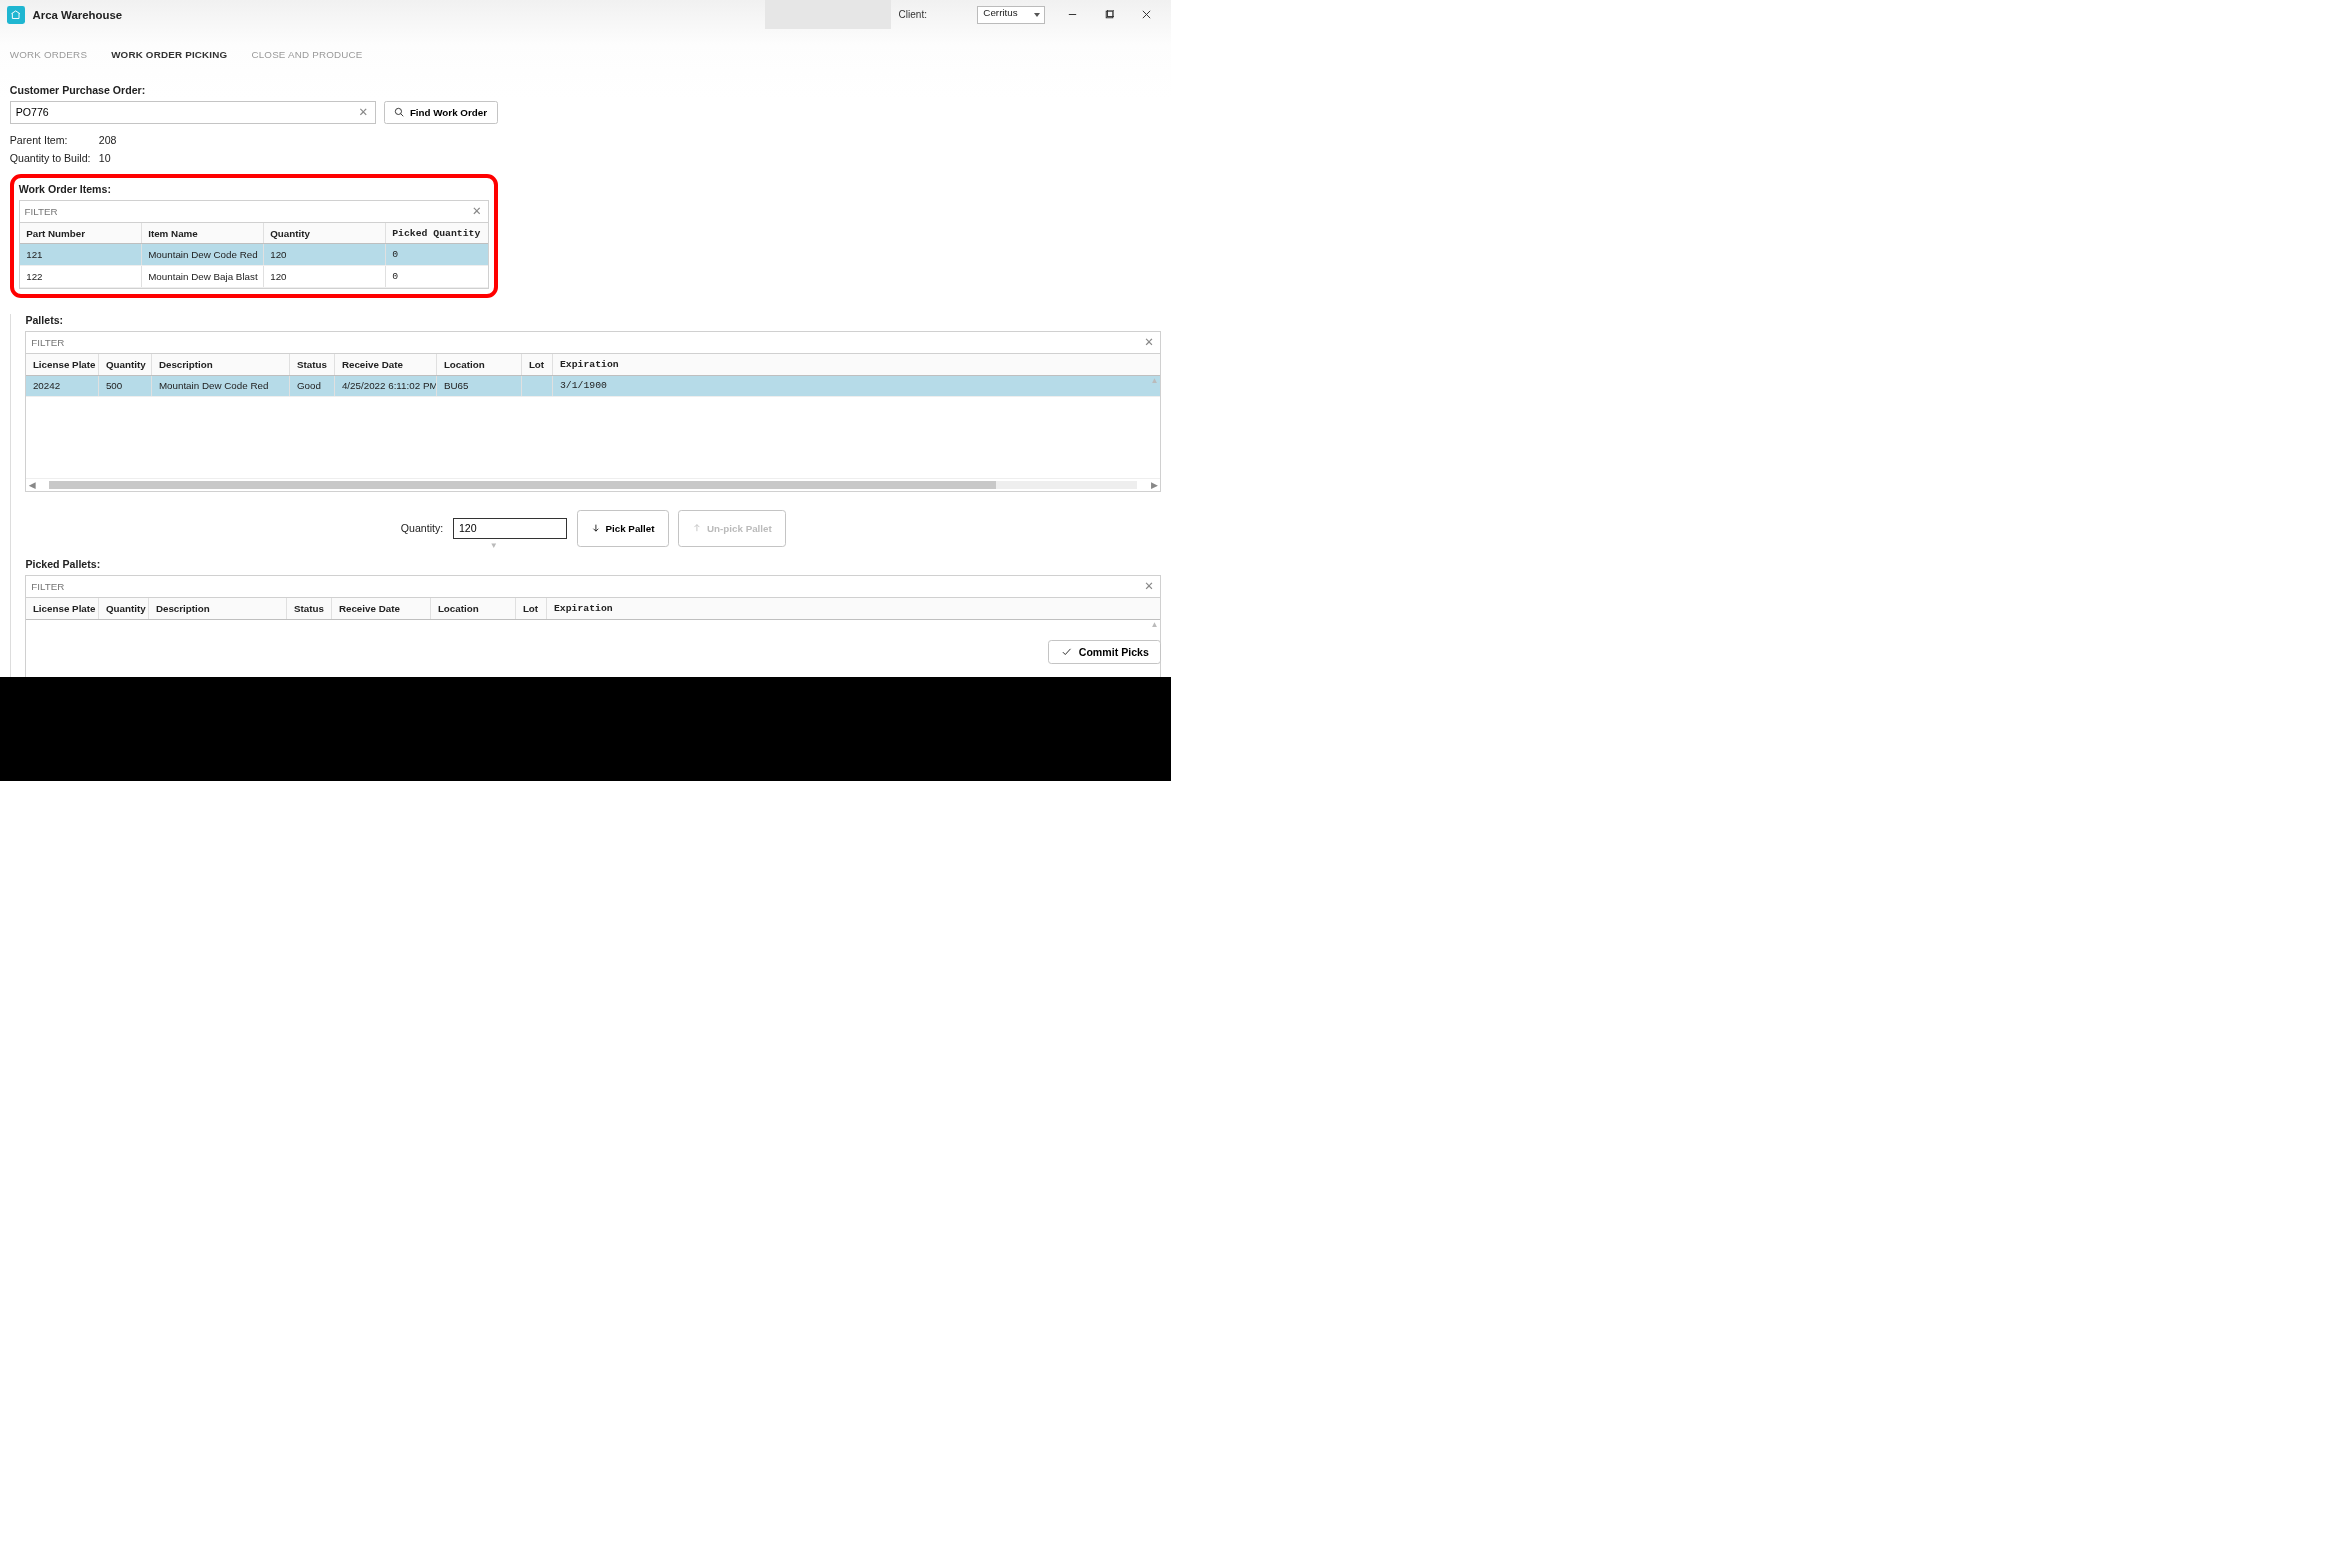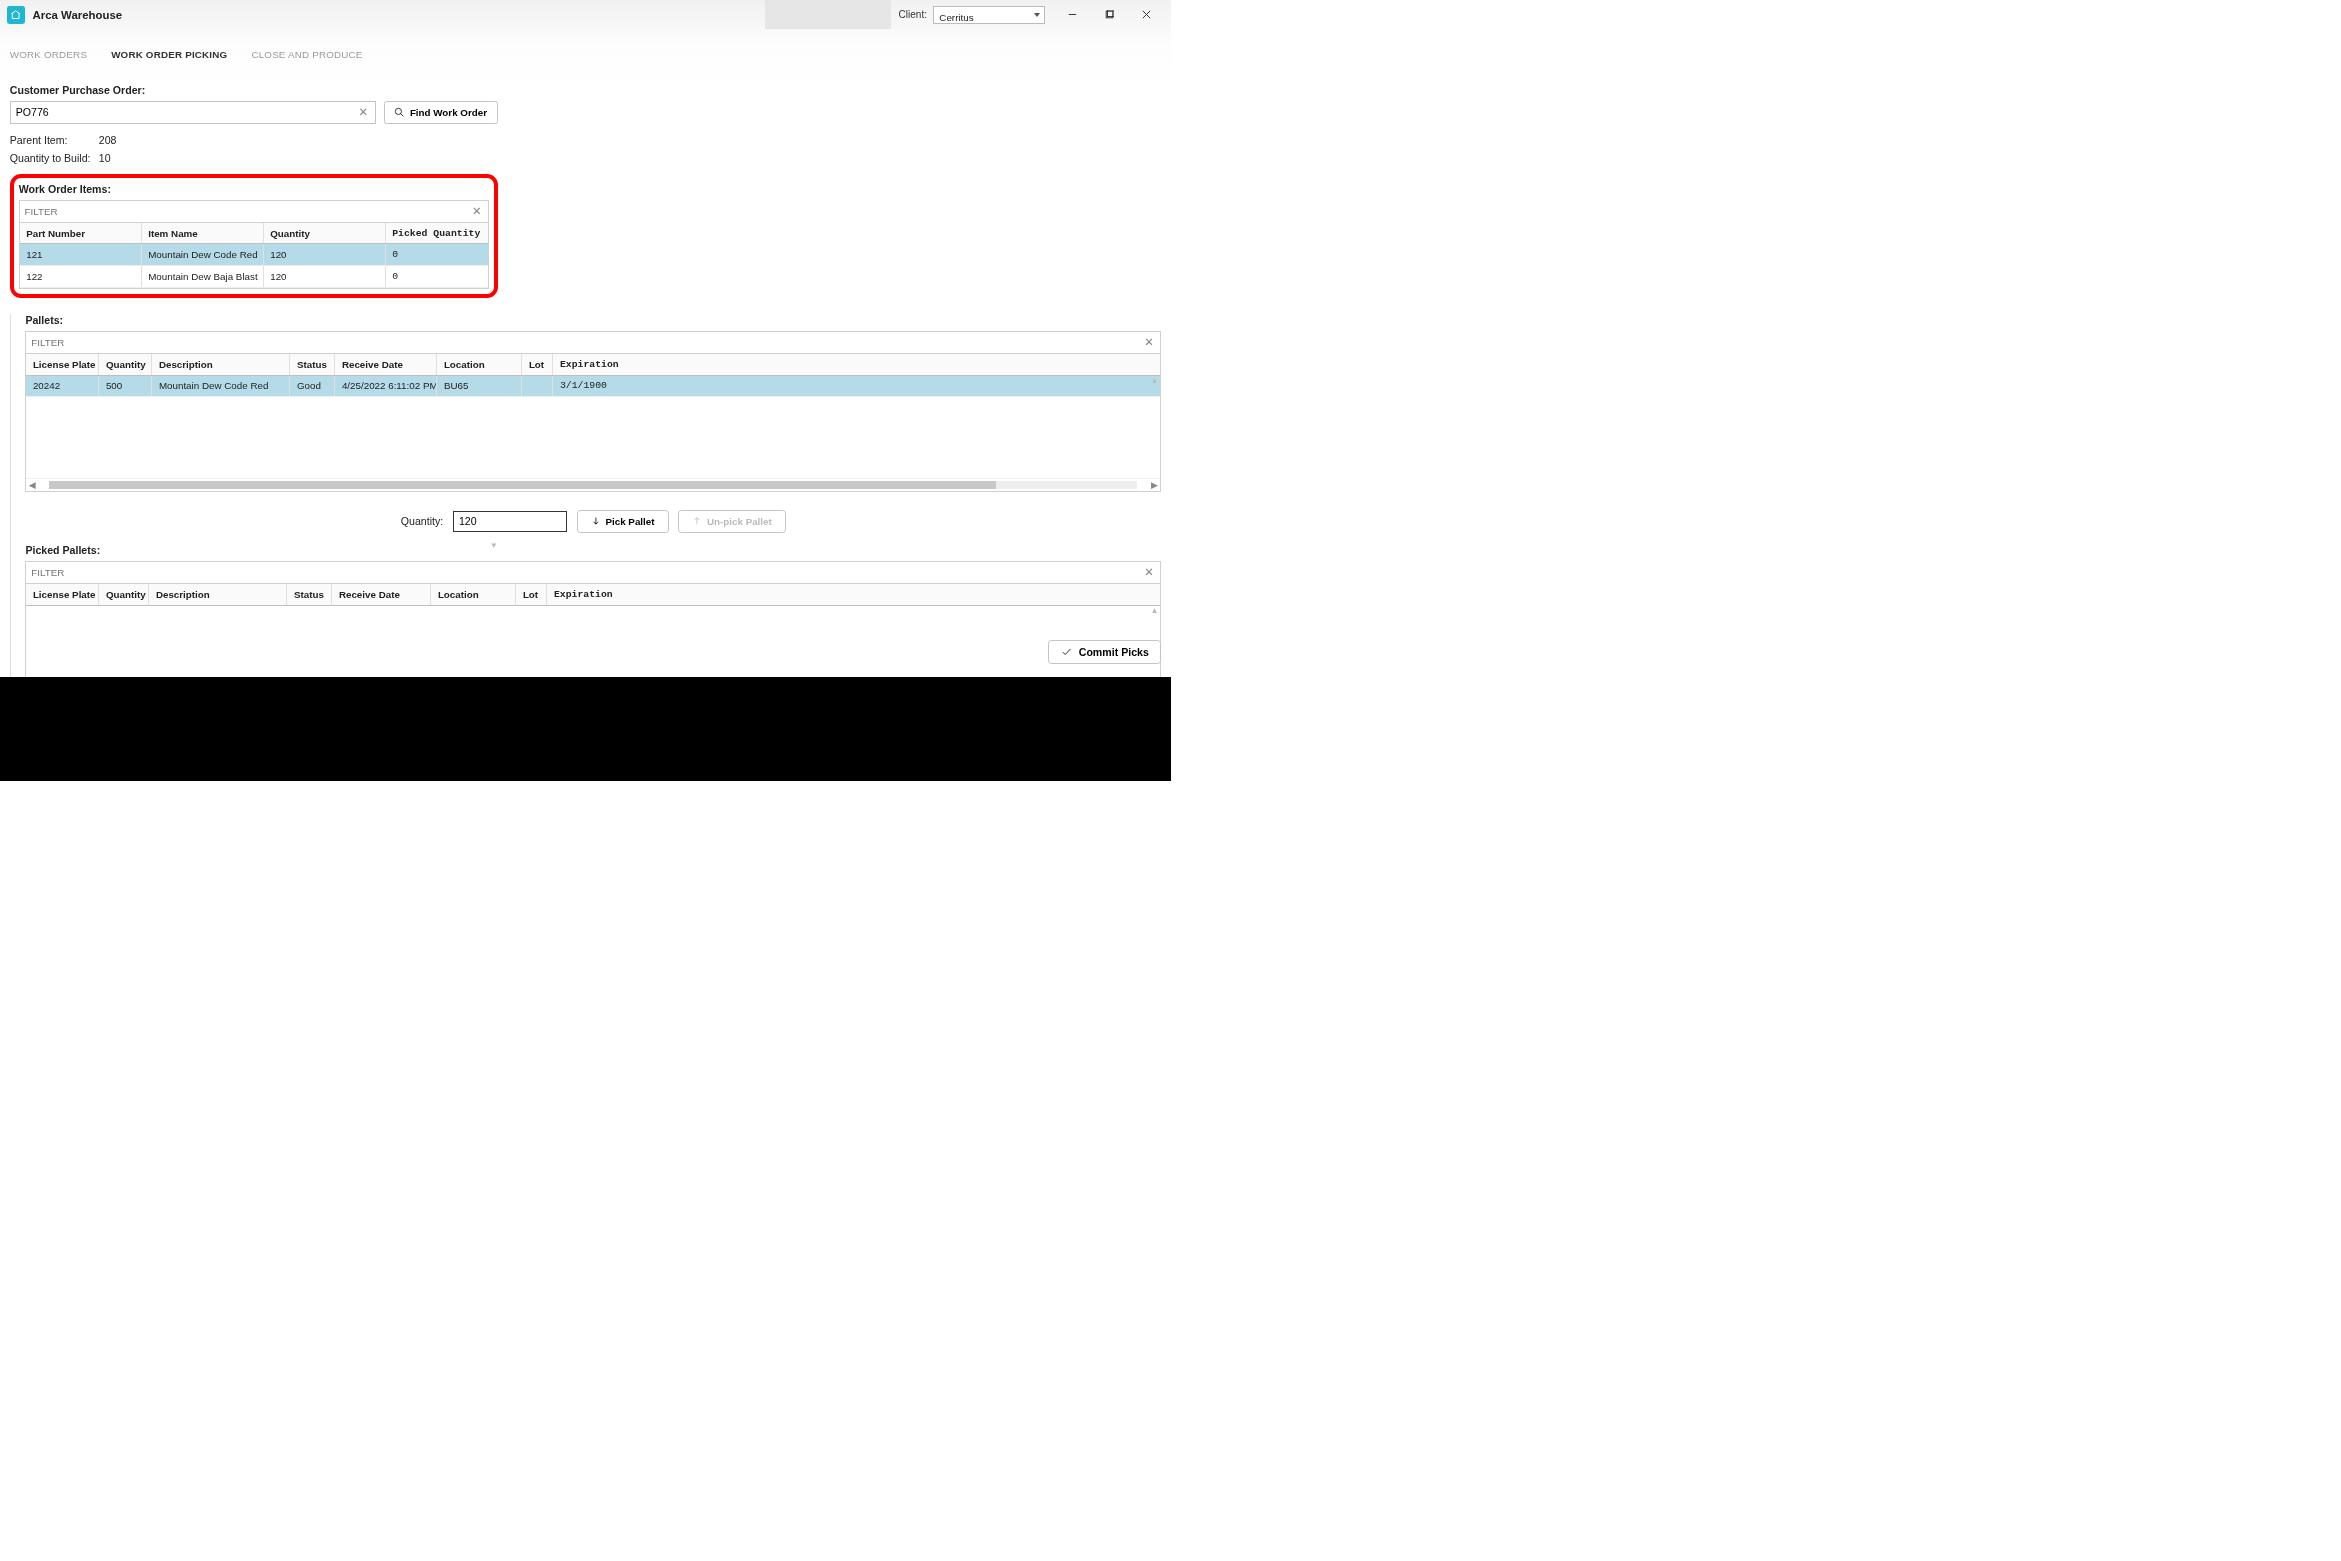--- a/index.html
+++ b/index.html
@@ -9,21 +9,21 @@
   .window { width: 1171px; height: 677px; position: relative; background: linear-gradient(#f1f1f1, #fdfdfd 45px, #fff 98px); }
 
   
   .titlebar { height: 29px; display:flex; align-items:center; padding:0 6.5px; }
   .app-icon { width:18px; height:18px; background:#1fb6d1; border-radius:2.4px; display:flex; align-items:center; justify-content:center; color:#fff; font-size:9px; margin-right:8.1px;}
   .app-title { font-weight:700; font-size:11.4px; color:#222; }
   .titlebar-spacer { flex:1; }
   .titlebar-empty-tab { width:126px; height:29px; background:#e6e6e6; margin-right:0px;}
   .client-area { display:flex; align-items:center; padding:0 8.1px; gap:6.5px; width:163px;}
   .client-label { font-size:10px; color:#333; }
-  .client-select { flex:1; height:18px; border:0.8px solid #bbb; background:#fff; padding:0 14.6px 0 4.9px; font-size:9.8px; position:relative; display:flex; align-items:flex-end;}
+  .client-select { flex:1; height:18px; border:0.8px solid #bbb; background:#fff; padding:0 14.6px 0 4.9px; font-size:9.8px; position:relative; display:flex; align-items:flex-start;margin-left:44px;}
   .client-select::after { content:""; position:absolute; right:4.9px; top:6.5px; border-left:3.3px solid transparent; border-right:3.3px solid transparent; border-top:4.1px solid #555;}
   .win-controls { display:flex; gap:0;}
   .win-btn { width:37px; height:29px; display:flex; align-items:center; justify-content:center; color:#333;}
   .win-btn svg { width:9px; height:9px; stroke:#333; stroke-width:1.2; fill:none;}
 
   
   .main-nav { display:flex; gap:41px; padding:14.6px 19.5px 8.1px 19.5px; }
   .main-nav-item { font-size:16.3px; color:#7a7a7a; font-weight:500; letter-spacing:-0.2px;}
   .main-nav-item.active { color:#222; font-weight:700; }
 
@@ -66,21 +66,21 @@
   .p-lp{width:73px;} .p-qty{width:53px;} .p-desc{width:138px;} .p-stat{width:45px;} .p-date{width:102px;} .p-loc{width:85px;} .p-lot{width:31px;} .p-exp{flex:1;}
   .pallets-body { height:102px; position:relative;}
   .pallets-body .trow.selected { background:#b6dbe8;}
   .hscroll { height:13px; background:#fff; border-top:0.8px solid #eee; display:flex; align-items:center;}
   .hscroll-track { flex:1; height:8.1px; background:#eee; margin:0 11.4px; position:relative;}
   .hscroll-thumb { position:absolute; left:0; top:0; height:8.1px; width:87%; background:#c8c8c8;}
   .hscroll-arrow { width:11.4px; text-align:center; color:#888; font-size:9px;}
 
   .qty-row { display:flex; align-items:center; justify-content:center; gap:9.8px; margin:18px 0 11.4px 0;}
   .qty-row input { width:114px; height:21px; border:0.8px solid #333; padding:0 4.9px; font-size:10.6px;}
-  .pick-btn, .unpick-btn { border:0.8px solid #c4c4c4; background:#fff; border-radius:3.3px; height:23px; padding:0 13px; display:flex; align-items:center; gap:4.9px; font-size:9.8px; font-weight:600;}
+  .pick-btn, .unpick-btn { border:0.8px solid #c4c4c4; background:#fff; border-radius:3.3px; height:37px; padding:0 13px; display:flex; align-items:center; gap:4.9px; font-size:9.8px; font-weight:600;}
   .unpick-btn { color:#bbb;}
   .pick-btn svg, .unpick-btn svg { width:9.8px; height:9.8px; stroke:currentColor; stroke-width:2; fill:none;}
 
   .picked-body { height:106px;}
   .pp-lp{width:73px;} .pp-qty{width:50px;} .pp-desc{width:138px;} .pp-stat{width:45px;} .pp-date{width:99px;} .pp-loc{width:85px;} .pp-lot{width:31px;} .pp-exp{flex:1;}
 
   .total-row { margin-top:14.6px; font-size:10.6px; font-weight:700; display:flex; gap:16.3px;}
   .total-row span:last-child { font-weight:400;}
 
   .commit-btn { position:absolute; right:9.8px; bottom:13px; border:0.8px solid #c4c4c4; background:#fff; border-radius:3.3px; height:24.4px; padding:0 11.4px; display:flex; align-items:center; gap:6.5px; font-size:10.6px; font-weight:600;}

